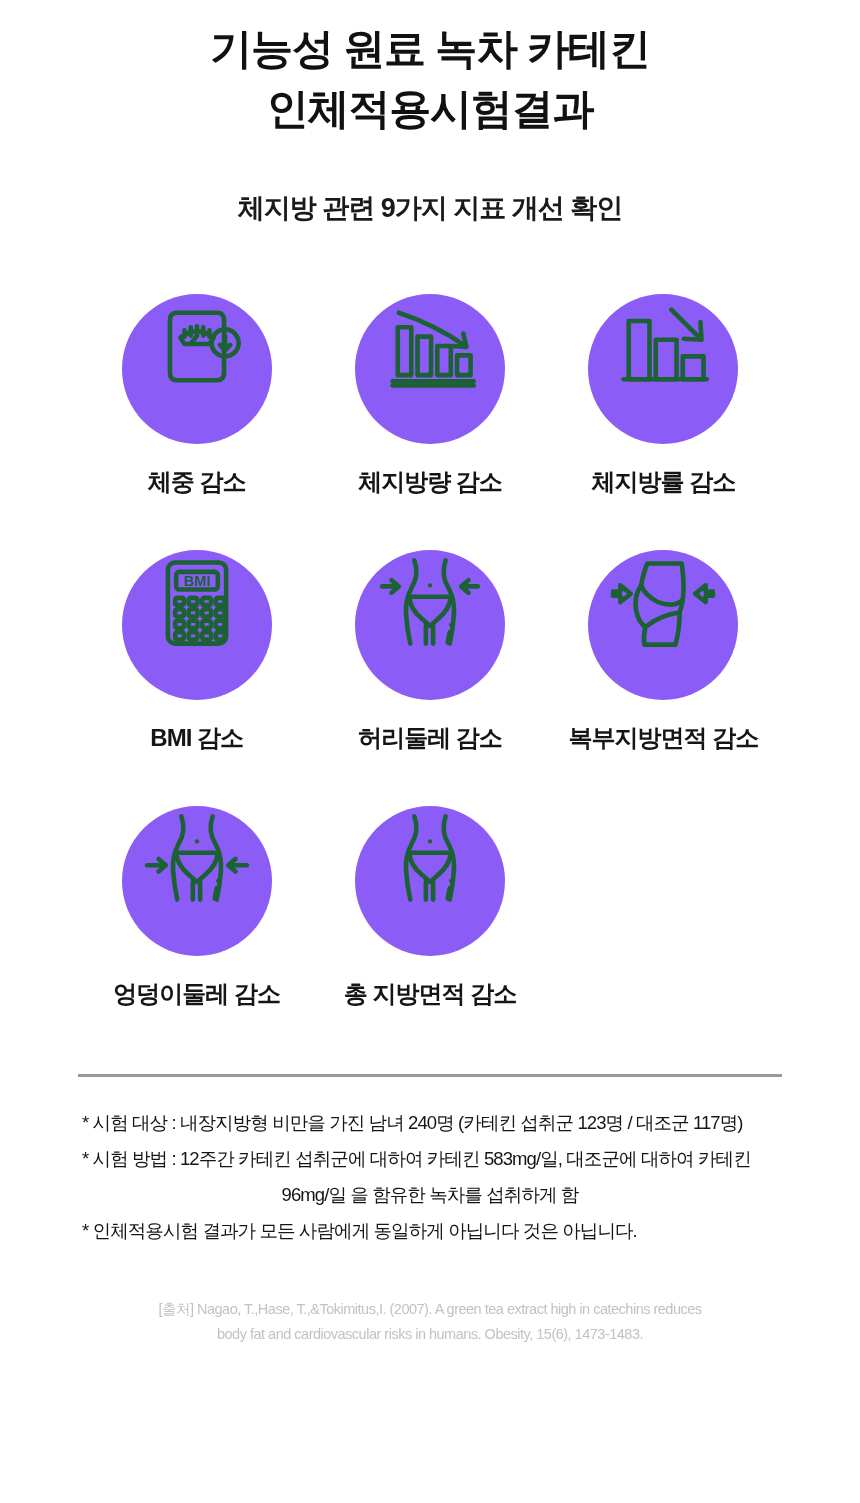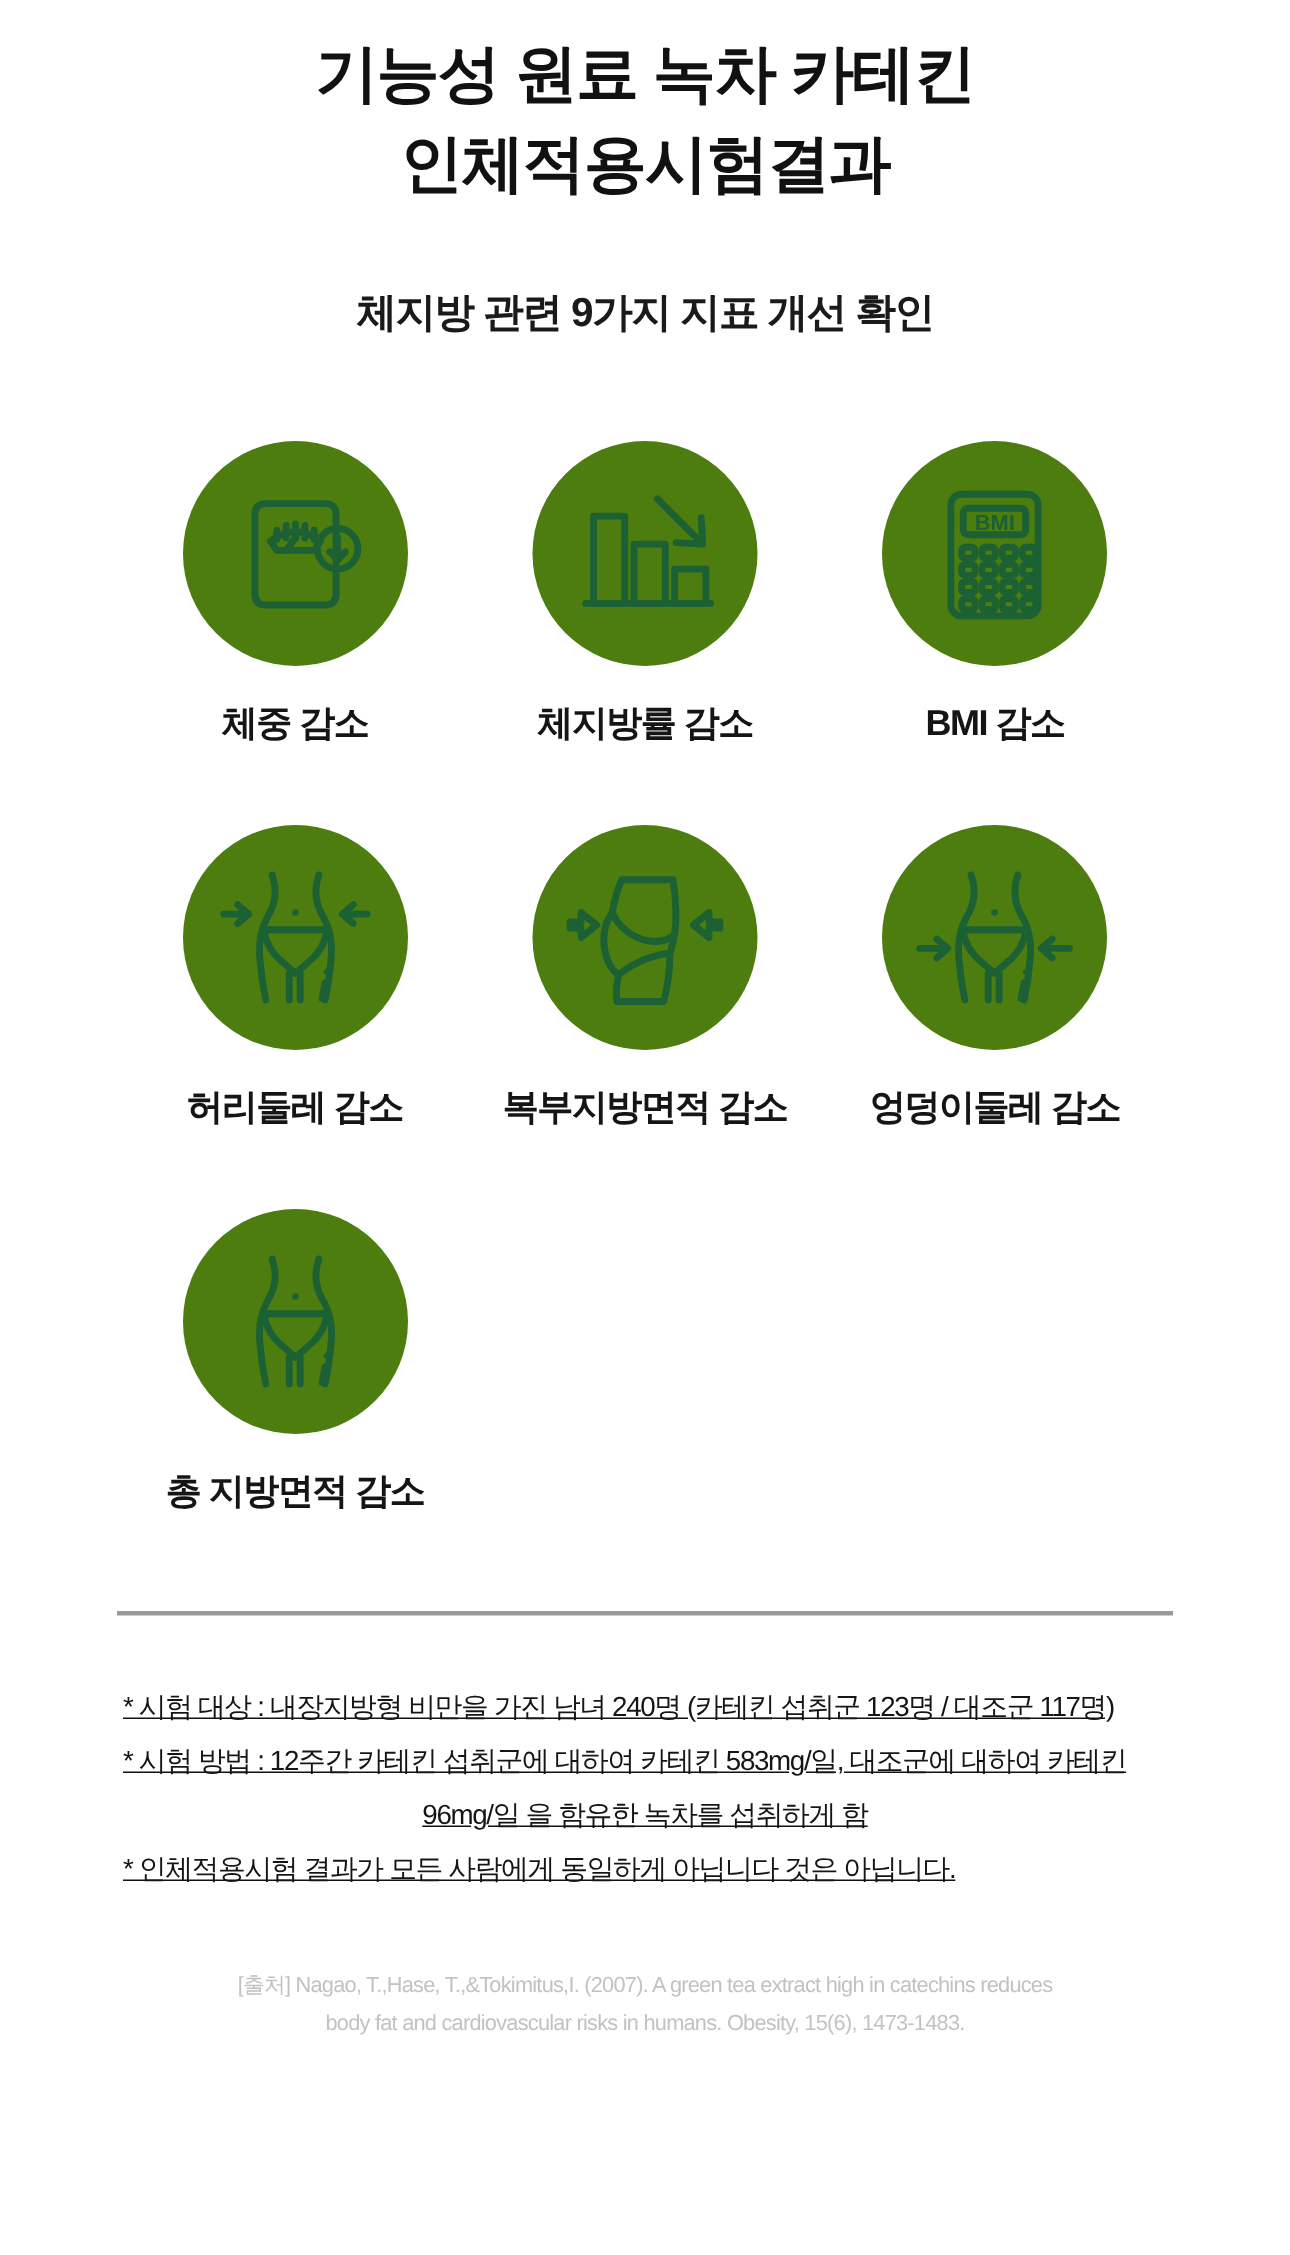--- a/index.html
+++ b/index.html
@@ -66,23 +66,23 @@
     width: 224px;
     display: flex;
     flex-direction: column;
     align-items: center;
   }
 
   .circle {
     width: 150px;
     height: 150px;
     border-radius: 50%;
-    background: #4d7c0f;
+    background: #8b5cf6;
     display: flex;
-    align-items: center;
+    align-items: flex-start;
     justify-content: center;
   }
 
   .circle svg {
     width: 104px;
     height: 104px;
     display: block;
     overflow: visible;
   }
 
@@ -111,24 +111,23 @@
   
   .divider {
     margin-top: 64px;
     width: 704px;
     height: 3px;
     background: #9a9a9a;
   }
 
   
   .notes {
-    margin-top: 43px;
+    margin-top: 28px;
     width: 704px;
     padding: 0 4px;
-    text-decoration: underline;
   }
 
   .note {
     font-size: 18.5px;
     font-weight: 500;
     letter-spacing: -0.9px;
     line-height: 1.95;
     color: #151515;
   }
 
@@ -170,20 +169,35 @@
           <path class="ico-stroke" d="M34 42 Q50 30 66 42 L62 48 L38 48 Z"></path>
           <path class="ico-stroke" d="M38 35 L38 41 M44 32 L44 40 M50 31 L50 40 M56 32 L56 40 M62 35 L62 41"></path>
           <path class="ico-stroke" d="M50 40 L44 48"></path>
           <circle class="ico-stroke" cx="77" cy="47" r="13"></circle>
           <path class="ico-stroke" d="M77 40 L77 54 M72 49 L77 54 L82 49"></path>
         </svg>
       </div>
       <div class="caption">체중 감소</div>
     </div>
 
+    <div class="cell">
+      <div class="circle">
+        <svg viewBox="0 0 100 100">
+          <rect class="ico-stroke" x="19" y="32" width="13" height="46"></rect>
+          <rect class="ico-stroke" x="38" y="41" width="13" height="37"></rect>
+          <rect class="ico-stroke" x="57" y="50" width="13" height="28"></rect>
+          <rect class="ico-stroke" x="76" y="59" width="13" height="19"></rect>
+          <path class="ico-stroke" d="M14 84 L92 84"></path>
+          <path class="ico-stroke" d="M14 88 L92 88"></path>
+          <path class="ico-stroke" d="M20 18 Q56 30 84 50"></path>
+          <path class="ico-stroke" d="M82 38 L85 51 L72 50"></path>
+        </svg>
+      </div>
+      <div class="caption">체지방량 감소</div>
+    </div>
 
     <div class="cell">
       <div class="circle">
         <svg viewBox="0 0 100 100">
           <rect class="ico-stroke" x="17" y="26" width="20" height="56"></rect>
           <rect class="ico-stroke" x="43" y="44" width="20" height="38"></rect>
           <rect class="ico-stroke" x="69" y="60" width="20" height="22"></rect>
           <path class="ico-stroke" d="M12 82 L92 82"></path>
           <path class="ico-stroke" d="M58 15 L86 43"></path>
           <path class="ico-stroke" d="M86 27 L87 44 L70 43"></path>

